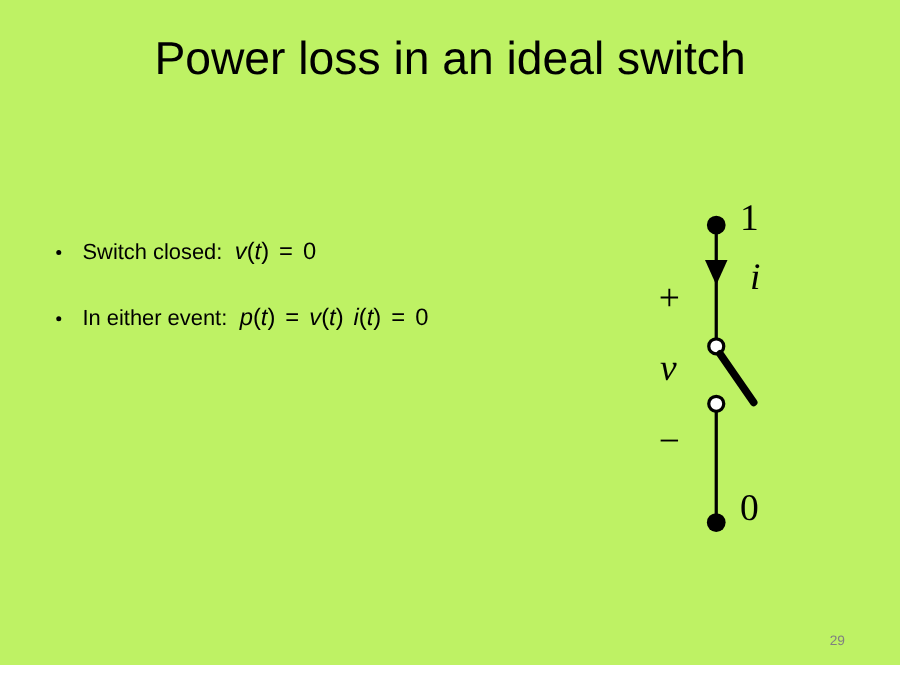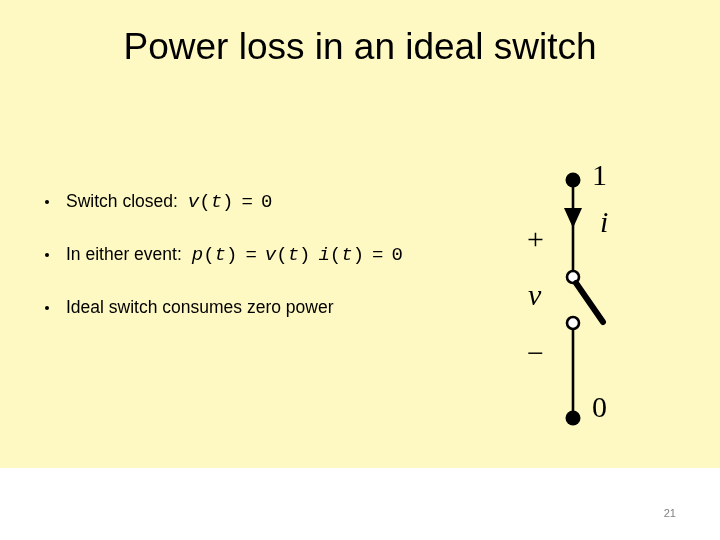--- a/index.html
+++ b/index.html
@@ -13,22 +13,22 @@
     position: relative;
     overflow: hidden;
     font-family: "Liberation Sans", sans-serif;
     color: #000000;
   }
 
   #slide {
     position: absolute;
     left: 0; top: 0;
     width: 720px;
-    height: 468px;
-    background: #fef9c3;
+    height: 532px;
+    background: #bef264;
   }
 
   
   #slide-title {
     position: absolute;
     left: 0;
     top: 26px;
     width: 720px;
     text-align: center;
     font-family: "Liberation Sans", sans-serif;
@@ -68,21 +68,21 @@
     align-items: baseline;
     white-space: nowrap;
   }
   .bullet-text {
     font-family: "Liberation Sans", sans-serif;
     font-size: 17.5px;
     line-height: 20px;
     color: #000;
   }
   .bullet-math {
-    font-family: Liberation Mono, monospace;
+    font-family: Liberation Sans, sans-serif;
     font-size: 19px;
     font-style: italic;
     color: #000;
     line-height: 20px;
   }
   .bullet-math .up {
     font-style: normal;
   }
   .gap-sm { display: inline-block; width: 10px; }
   .gap-md { display: inline-block; width: 34px; }
@@ -176,26 +176,20 @@
       <span class="bullet-mark"></span>
       <span class="bullet-body">
         <span class="bullet-text">In either event:</span>
         <span class="gap-sm"></span>
         <span class="bullet-math">
           <span>p</span><span class="up">(</span><span>t</span><span class="up">)</span><span class="gap-lg"></span><span class="up">=</span><span class="gap-lg"></span><span>v</span><span class="up">(</span><span>t</span><span class="up">)</span><span class="gap-lg"></span><span>i</span><span class="up">(</span><span>t</span><span class="up">)</span><span class="gap-lg"></span><span class="up">=</span><span class="gap-lg"></span><span class="up">0</span>
         </span>
       </span>
     </div>
 
-    <div class="bullet-row">
-      <span class="bullet-mark"></span>
-      <span class="bullet-body">
-        <span class="bullet-text">Ideal switch consumes zero power</span>
-      </span>
-    </div>
 
   </div>
 
   <div id="circuit">
     <svg width="175" height="290" viewBox="0 0 175 290">
 
       <circle cx="73" cy="30" r="7.5" fill="#000"></circle>
 
       <line x1="73" y1="30" x2="73" y2="127" stroke="#000" stroke-width="2.6"></line>
 
@@ -213,15 +207,15 @@
     </svg>
 
     <span class="lbl" id="label-node-1">1</span>
     <span class="lbl" id="label-current-i">i</span>
     <span class="lbl" id="label-plus">+</span>
     <span class="lbl" id="label-voltage-v">v</span>
     <span class="lbl" id="label-minus">−</span>
     <span class="lbl" id="label-node-0">0</span>
   </div>
 
-  <div id="page-number">21</div>
+  <div id="page-number">29</div>
 
 </div>
 
 </body></html>

